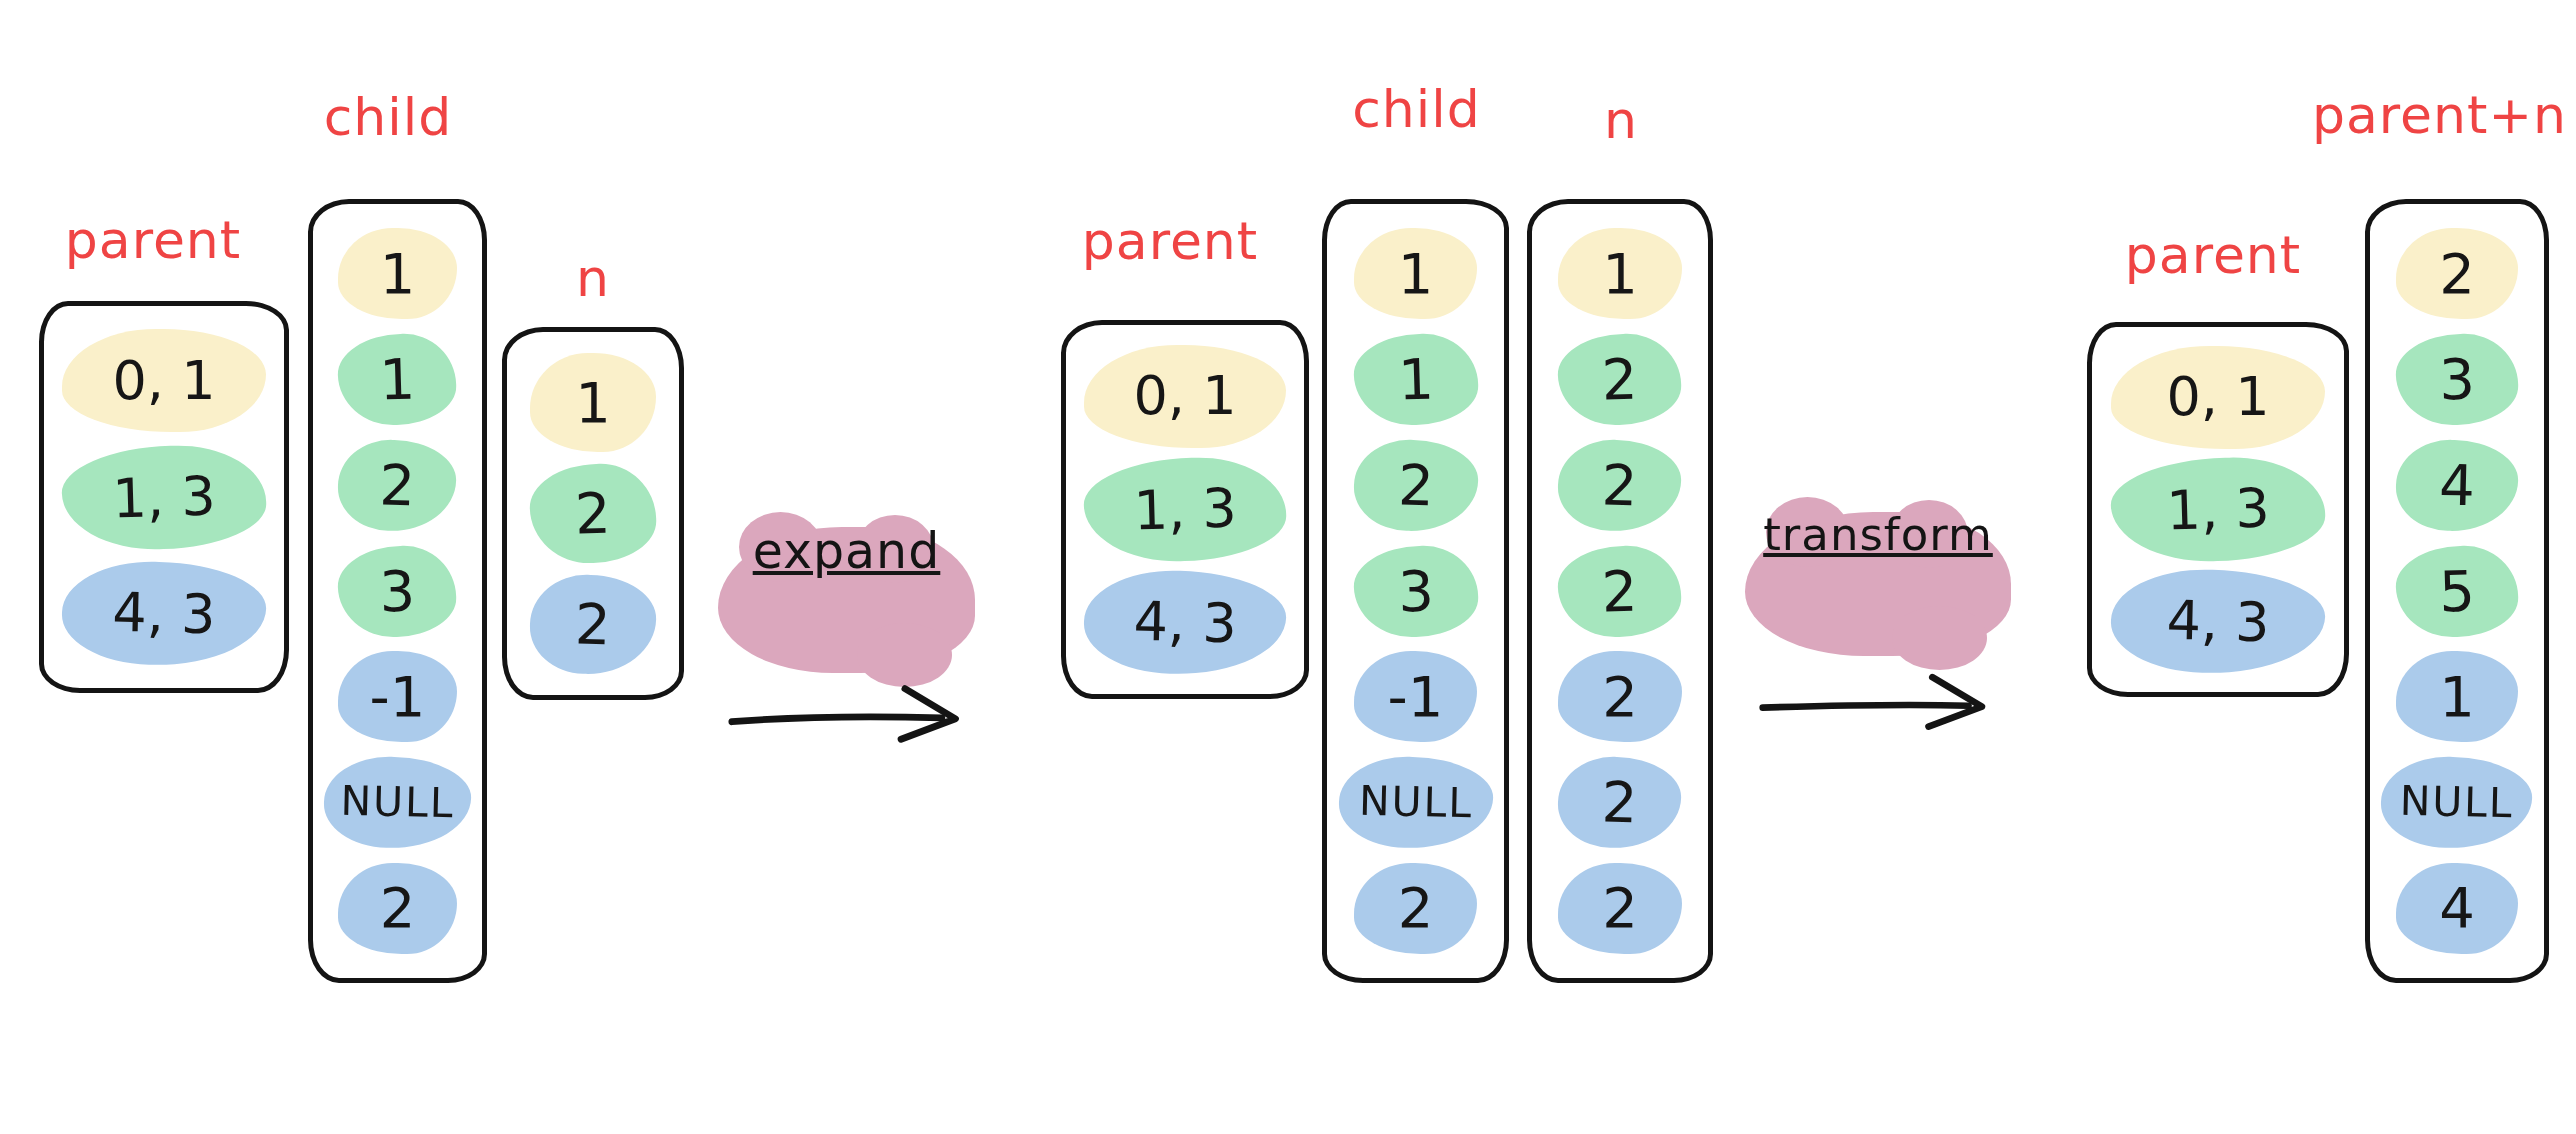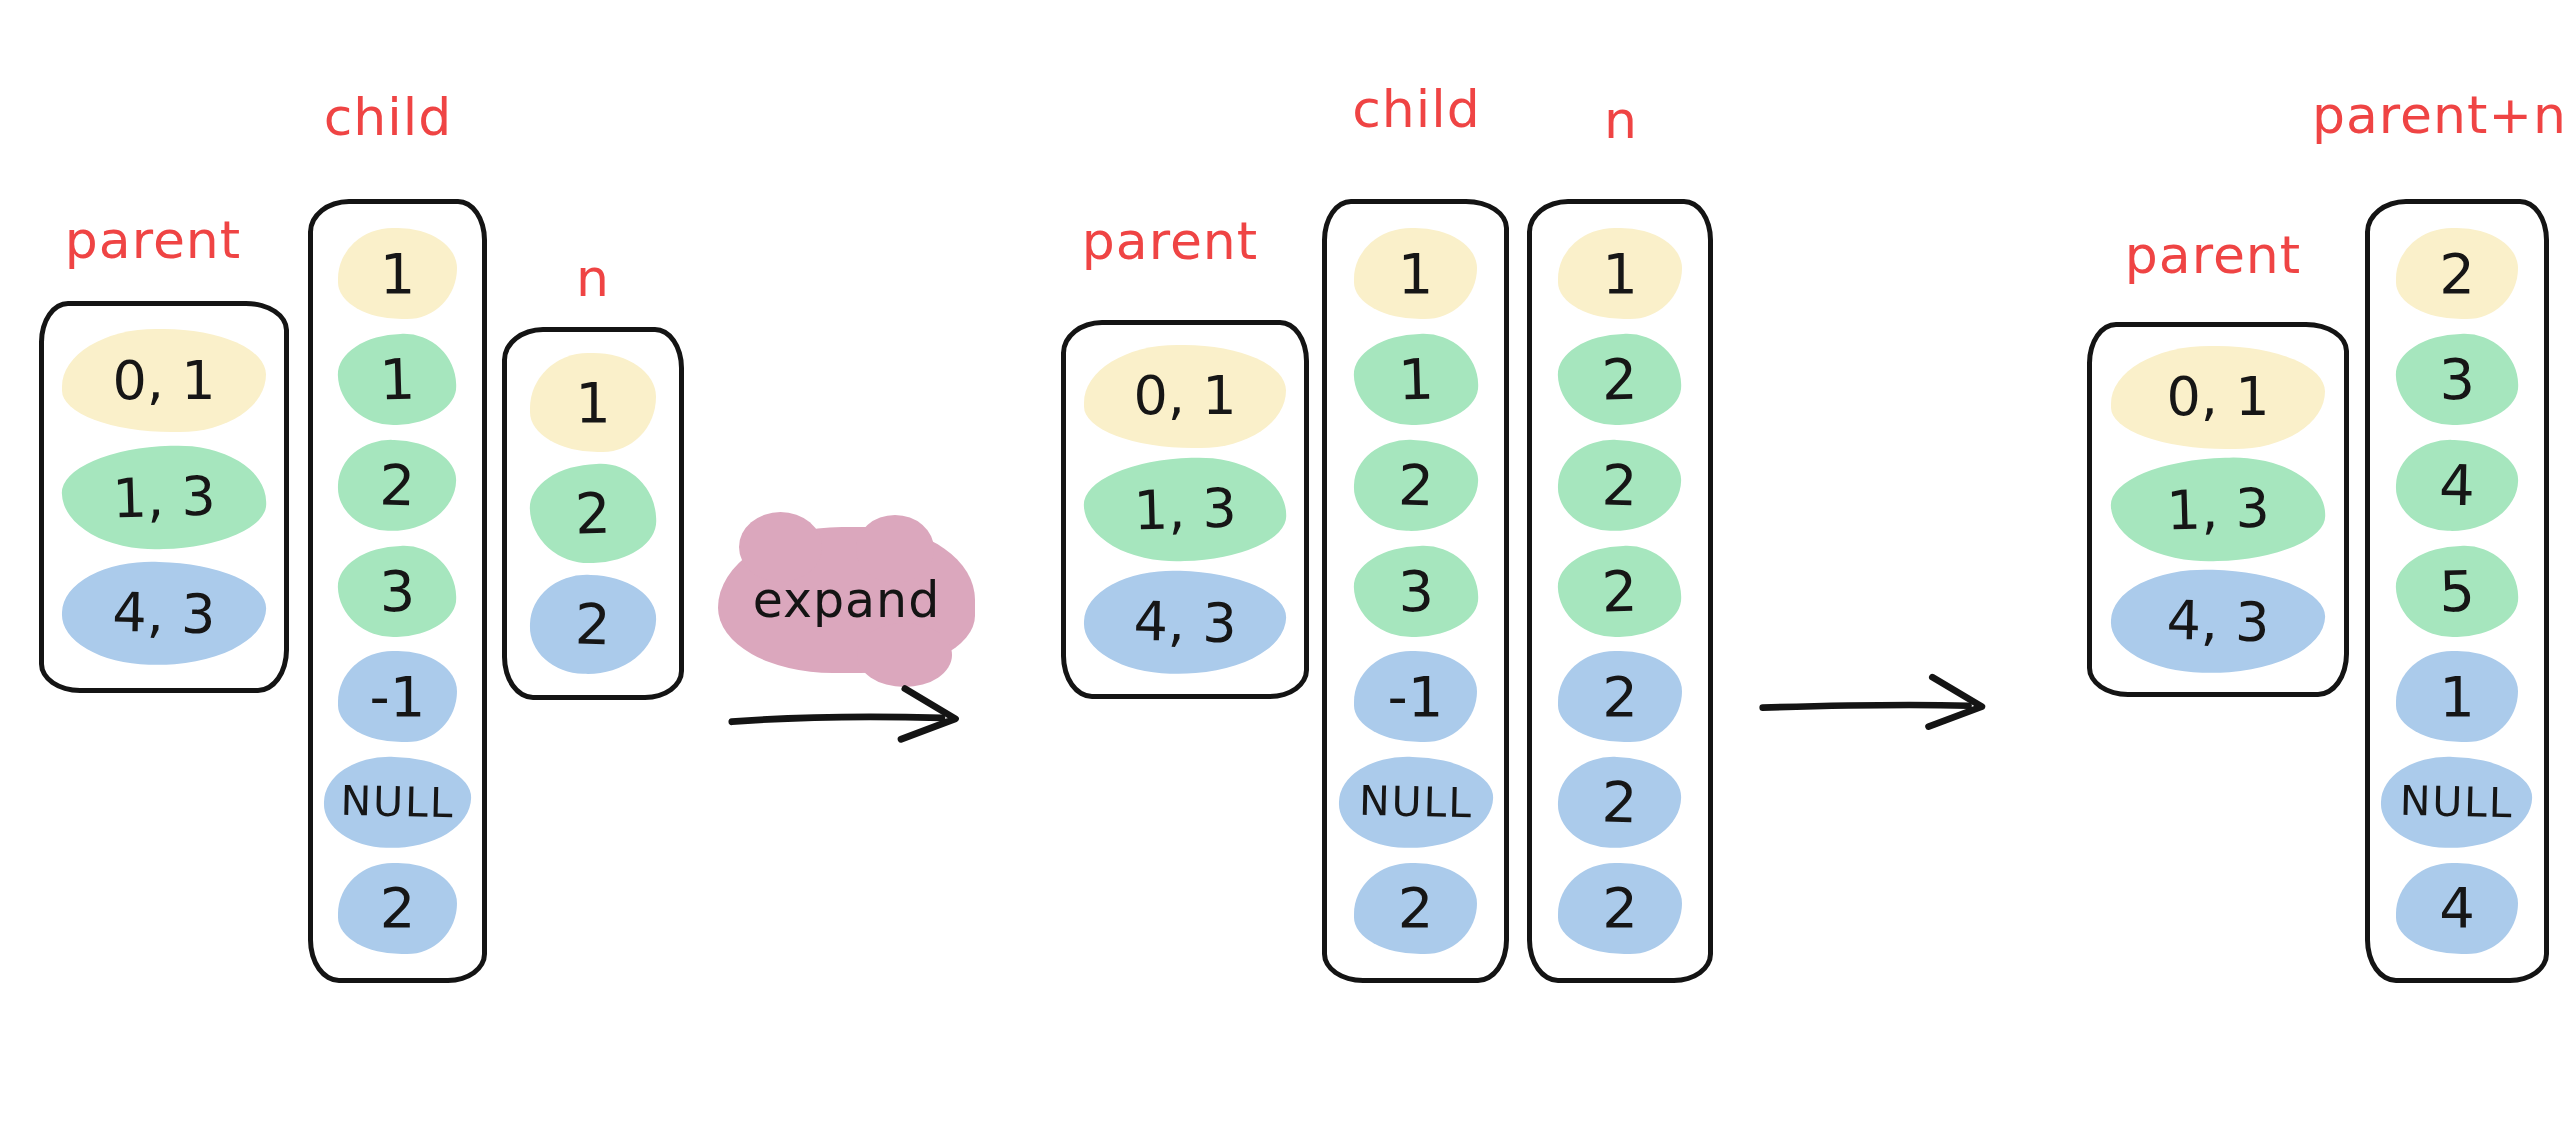--- a/index.html
+++ b/index.html
@@ -73,23 +73,23 @@
     font-size: 54px;
   }
   .box.n3 .blob {
     width: 73%;
     height: 99px;
   }
   
   .op-cloud {
     position: absolute;
     display: flex;
-    align-items: center;
     justify-content: center;
     border-radius: 54% 46% 50% 50% / 62% 56% 44% 50%;
+    text-decoration: underline;
   }
   .op-cloud .bump {
     position: absolute;
     border-radius: 50%;
   }
   .op-cloud .bump.b1 { width: 83px; height: 70px; left: 8%;  top: -15.5px; }
   .op-cloud .bump.b2 { width: 95px; height: 64px; right: 9%; bottom: -13.6px; }
   .op-cloud .bump.b3 { width: 78px; height: 68px; right: 16%; top: -11.6px; }
   .op-text {
     position: relative;
@@ -176,20 +176,26 @@
       <div class="blob" style="background: rgb(250, 240, 202);">1</div>
       <div class="blob" style="background: rgb(166, 230, 190);">2</div>
       <div class="blob" style="background: rgb(166, 230, 190);">2</div>
       <div class="blob" style="background: rgb(166, 230, 190);">2</div>
       <div class="blob" style="background: rgb(171, 203, 235);">2</div>
       <div class="blob" style="background: rgb(171, 203, 235);">2</div>
       <div class="blob" style="background: rgb(171, 203, 235);">2</div>
     </div>
   </div>
 
+  <div class="op-cloud" style="left: 1745px; top: 512px; width: 266px; height: 144px; background: rgb(219, 167, 189);">
+    <i class="bump b1" style="background: rgb(219, 167, 189);"></i>
+    <i class="bump b2" style="background: rgb(219, 167, 189);"></i>
+    <i class="bump b3" style="background: rgb(219, 167, 189);"></i>
+    <span class="op-text" style="font-size:45px;">transform</span>
+  </div>
   <div class="arrow" style="left:1757px;top:665px;width:243px;height:70px;">
     <svg viewBox="0 0 255 72" fill="none">
       <path d="M6 44 C 70 42, 150 40, 222 42" stroke="#141414" stroke-width="7" stroke-linecap="round"></path>
       <path d="M184 12 L 236 43 L 180 64" stroke="#141414" stroke-width="7" stroke-linecap="round" stroke-linejoin="round"></path>
     </svg>
   </div>
 
   <div class="stage">
     <div class="col-label" style="left:2087px;top:229px;width:252px;">parent</div>
     <div class="col-label" style="left:2312px;top:89px;width:243px;">parent+n</div>

